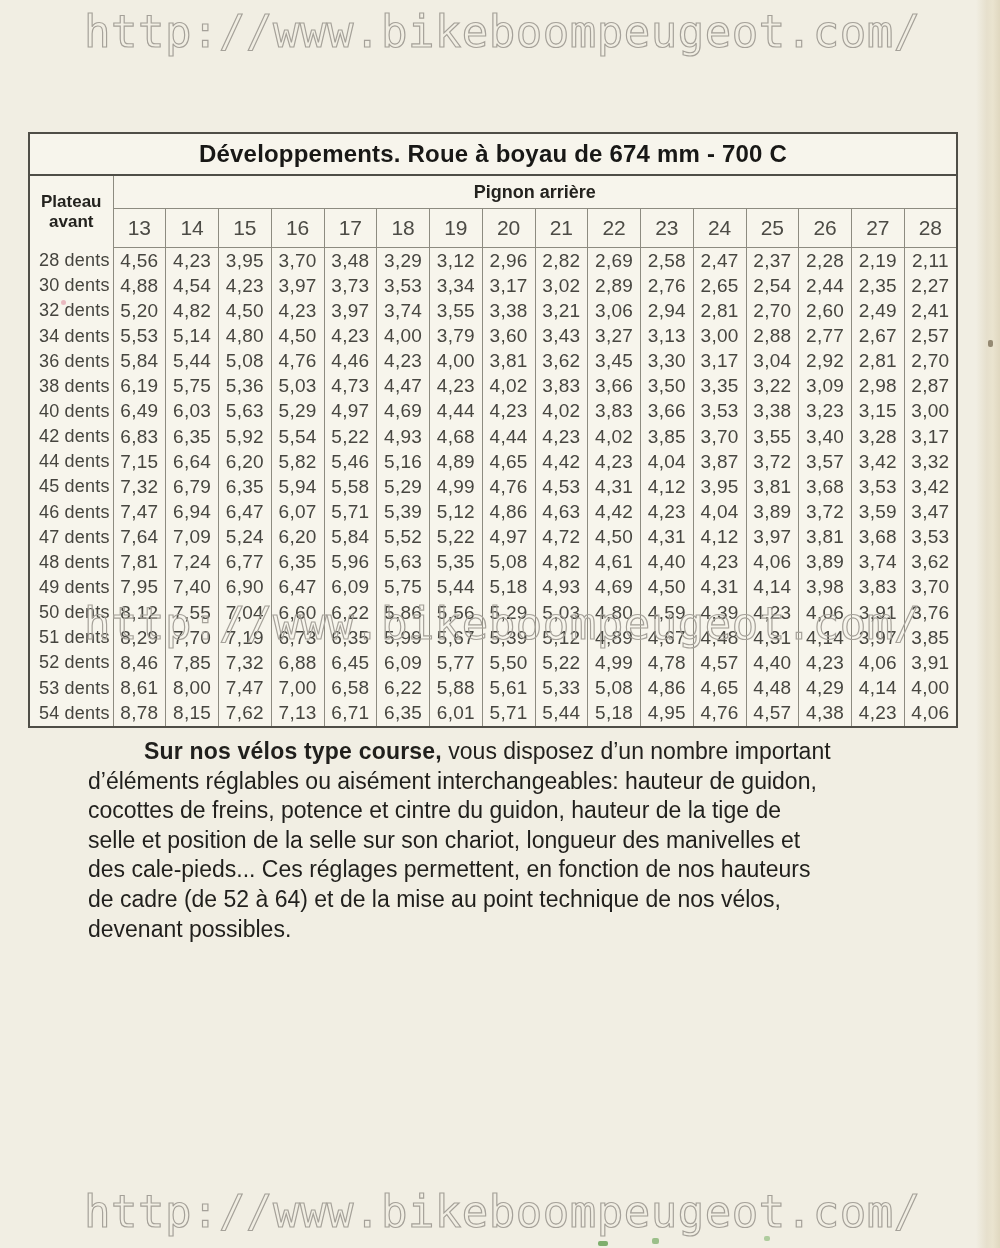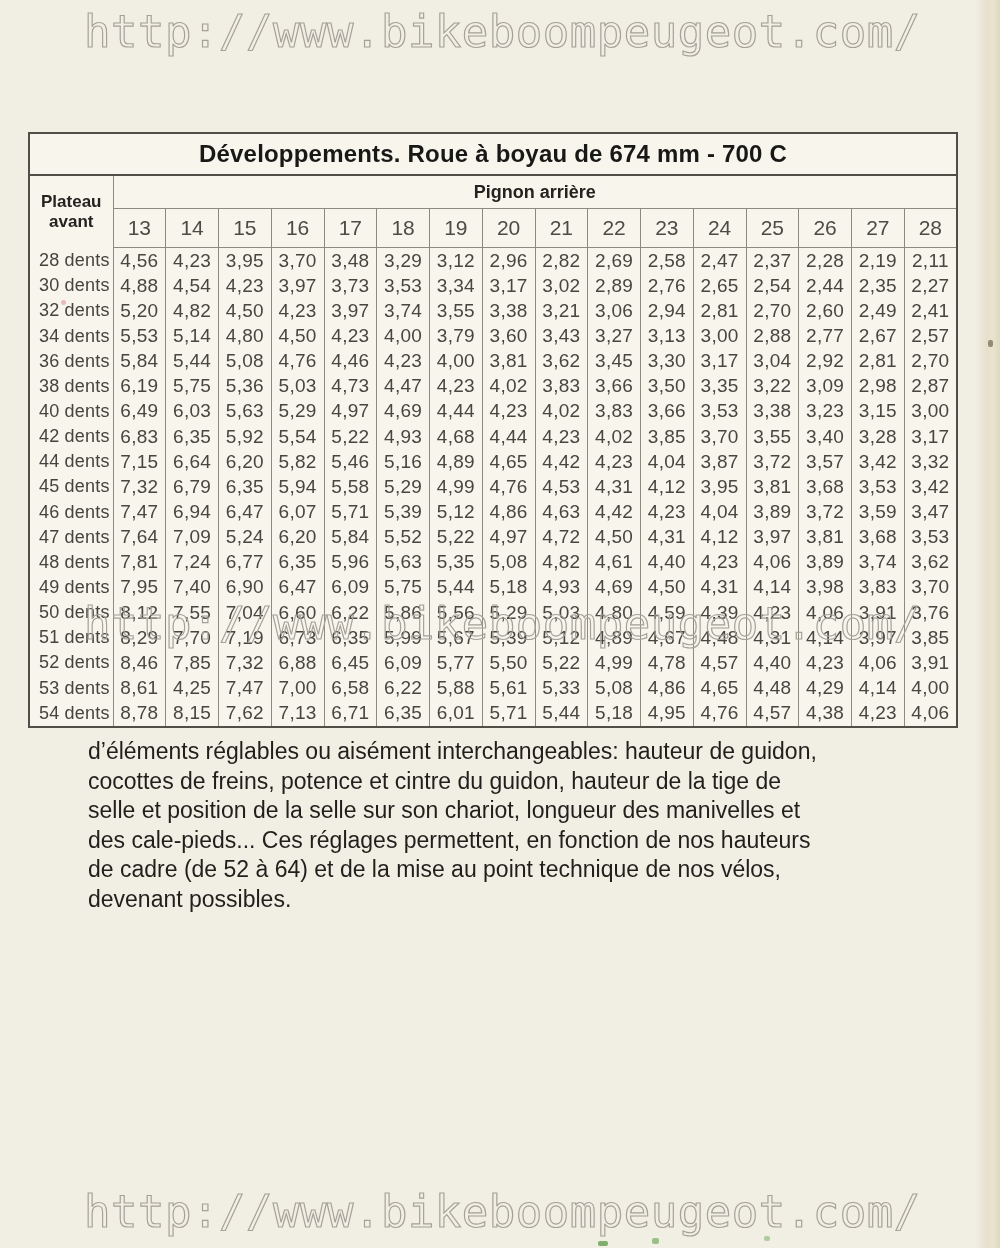--- a/index.html
+++ b/index.html
@@ -456,21 +456,21 @@
           <td>4,78</td>
           <td>4,57</td>
           <td>4,40</td>
           <td>4,23</td>
           <td>4,06</td>
           <td>3,91</td>
         </tr>
         <tr>
           <td class="rowlabel">53 dents</td>
           <td>8,61</td>
-          <td>4,25</td>
+          <td>8,00</td>
           <td>7,47</td>
           <td>7,00</td>
           <td>6,58</td>
           <td>6,22</td>
           <td>5,88</td>
           <td>5,61</td>
           <td>5,33</td>
           <td>5,08</td>
           <td>4,86</td>
           <td>4,65</td>
@@ -495,20 +495,21 @@
           <td>4,76</td>
           <td>4,57</td>
           <td>4,38</td>
           <td>4,23</td>
           <td>4,06</td>
         </tr>
       </tbody>
   </table>
 
   <div class="paragraph" id="paragraph">
+      <div class="pline first"><b>Sur nos vélos type course,</b> vous disposez d’un nombre important</div>
       <div class="pline">d’éléments réglables ou aisément interchangeables: hauteur de guidon,</div>
       <div class="pline">cocottes de freins, potence et cintre du guidon, hauteur de la tige de</div>
       <div class="pline">selle et position de la selle sur son chariot, longueur des manivelles et</div>
       <div class="pline">des cale-pieds... Ces réglages permettent, en fonction de nos hauteurs</div>
       <div class="pline">de cadre (de 52 à 64) et de la mise au point technique de nos vélos,</div>
       <div class="pline">devenant possibles.</div>
     </div>
 
   <div class="speck pink"></div>
   <div class="speck dark"></div>

